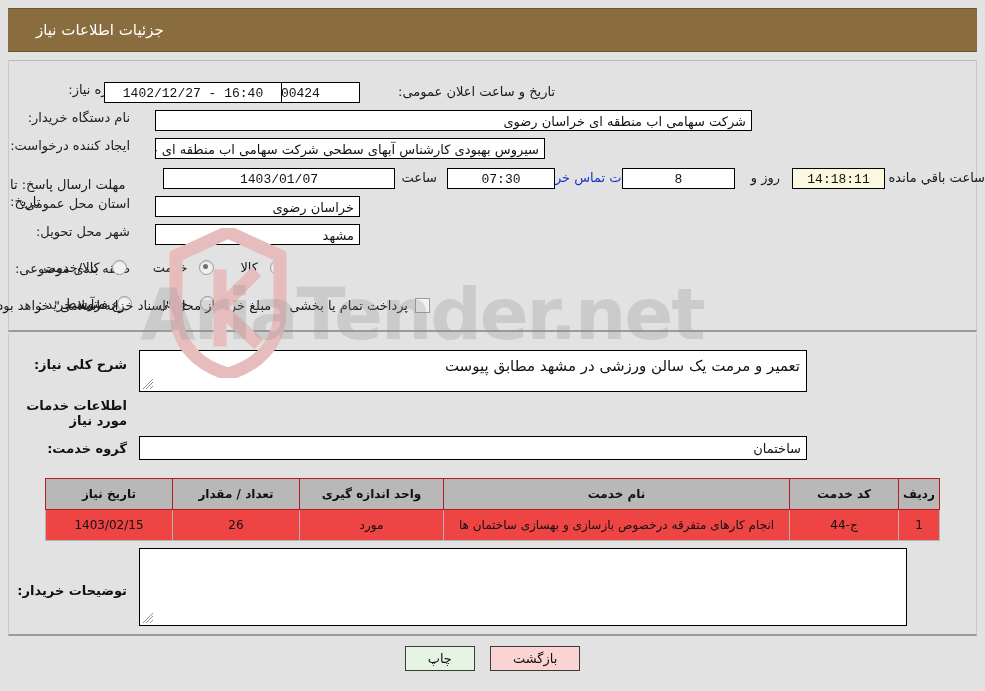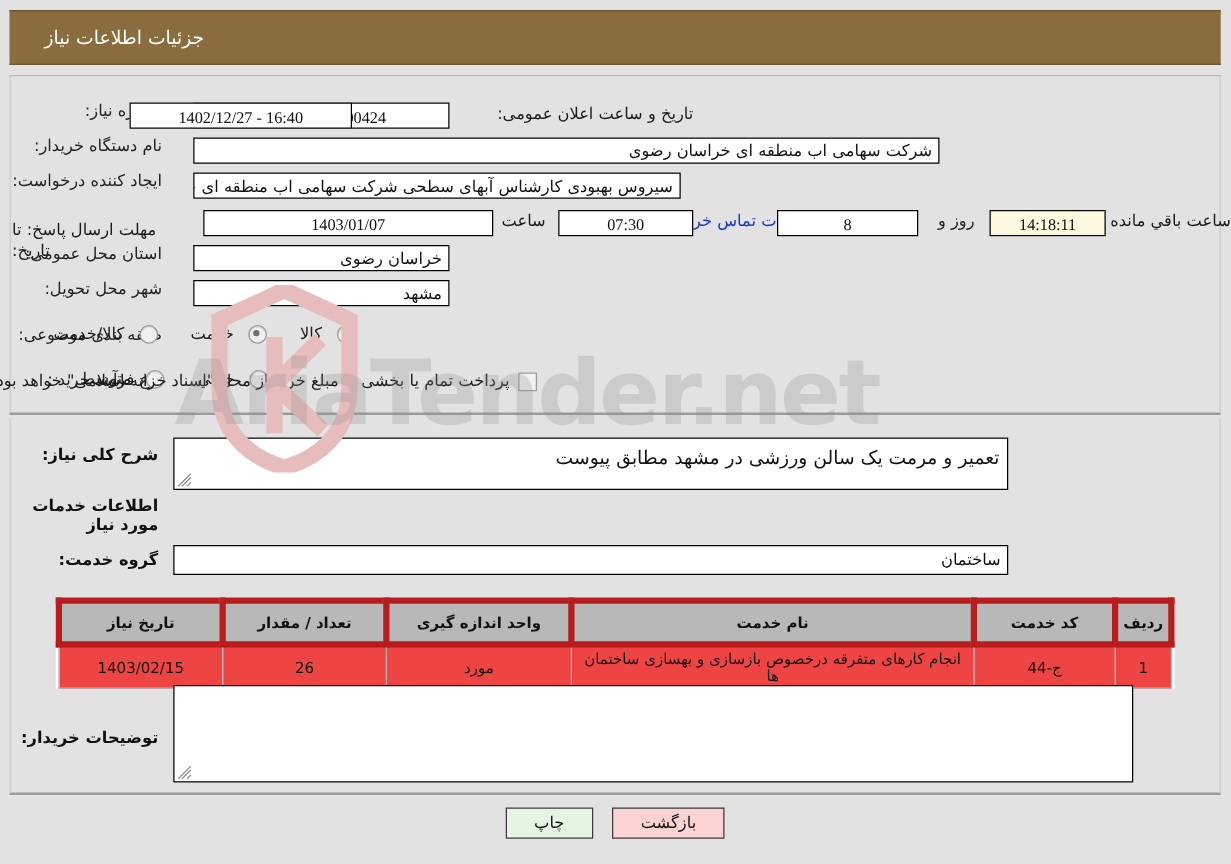--- a/index.html
+++ b/index.html
@@ -111,21 +111,21 @@
     background: #ffffff;
     height: 21px;
     line-height: 21px;
     box-sizing: border-box;
     font-size: 13px;
     color: #111;
     padding: 0 5px;
     overflow: hidden;
     white-space: nowrap;
   }
-  .fbox.num { direction: ltr; text-align: center; font-family: Liberation Serif, serif; }
+  .fbox.num { direction: ltr; text-align: center; font-family: Liberation Mono, monospace; }
   .fbox.yellow { background: #fbf8dd; }
 
   .link {
     color: #1634c8;
     font-size: 13px;
     text-decoration: none;
     cursor: pointer;
   }
 
   .plain {
@@ -200,21 +200,21 @@
   table.needs {
     position: absolute;
     left: 45px; top: 478px;
     width: 895px;
     border-collapse: collapse;
     font-size: 12px;
     background: #fff;
   }
   table.needs th {
     background: #b8b8b8;
-    border: 5px solid #b91c1c;
+    border: 1px solid #b91c1c;
     font-weight: bold;
     font-size: 12px;
     color: #111;
     height: 26px;
     padding: 2px 4px;
     text-align: center;
   }
   table.needs td {
     background: #ef4444;
     border: 1px solid #b5b5b5;

